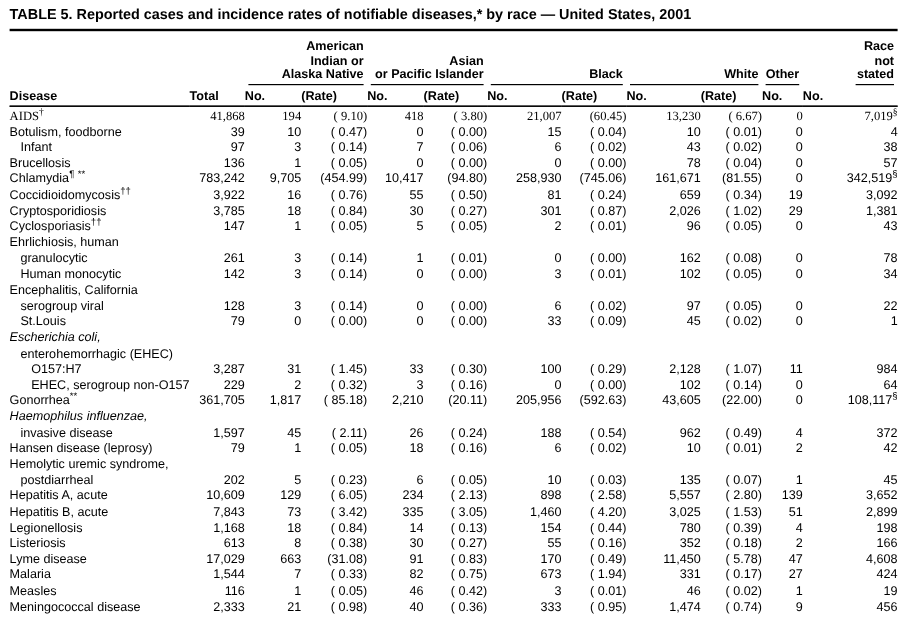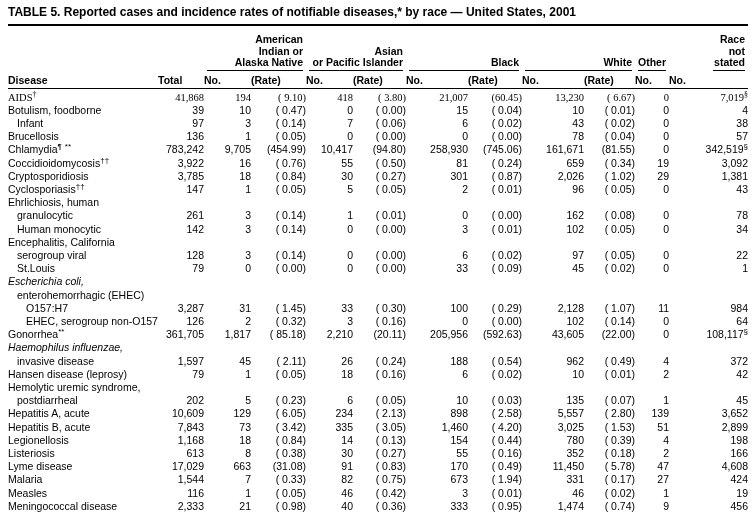--- a/index.html
+++ b/index.html
@@ -345,21 +345,21 @@
           <td class="n">( 0.30)</td>
           <td class="n">100</td>
           <td class="n">( 0.29)</td>
           <td class="n">2,128</td>
           <td class="n">( 1.07)</td>
           <td class="n">11</td>
           <td class="n">984</td>
         </tr>
         <tr>
           <td class="d i2">EHEC, serogroup non-O157</td>
-          <td class="n">126</td>
+          <td class="n">229</td>
           <td class="n">2</td>
           <td class="n">( 0.32)</td>
           <td class="n">3</td>
           <td class="n">( 0.16)</td>
           <td class="n">0</td>
           <td class="n">( 0.00)</td>
           <td class="n">102</td>
           <td class="n">( 0.14)</td>
           <td class="n">0</td>
           <td class="n">64</td>

